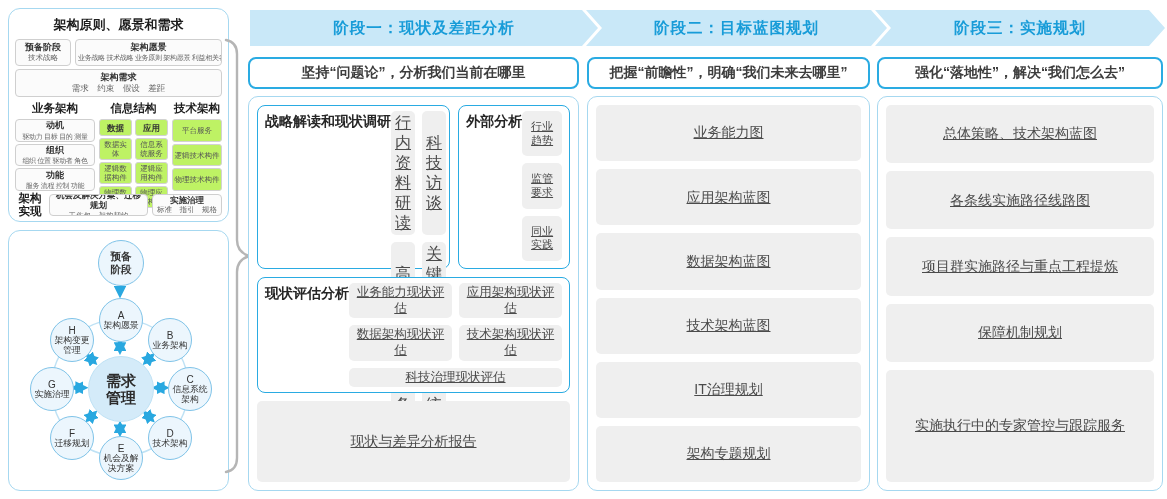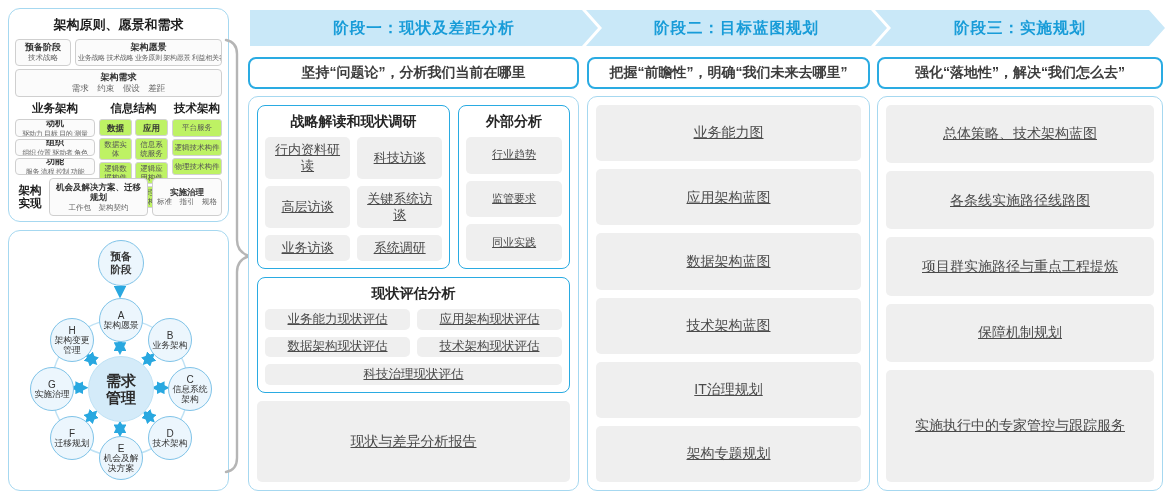--- a/index.html
+++ b/index.html
@@ -26,21 +26,21 @@
   .sec-title { font-size:11.5px; font-weight:bold; color:#1d1d1d; text-align:center; padding:1px 0; }
   .sec-biz .sbox { flex:1; display:flex; flex-direction:column; justify-content:center; }
   .sec-biz .ss { font-size:7px; letter-spacing:-0.3px; white-space:nowrap; }
   .info-cols { display:flex; gap:3px; flex:1; }
   .info-col { flex:1; display:flex; flex-direction:column; gap:2px; }
   .cell { border:1px solid #d2d2d2; border-radius:3px; background:#bef264; text-align:center;
           font-size:7.5px; color:#555; line-height:1.2; padding:1px 1px; flex:1;
           display:flex; align-items:center; justify-content:center; }
   .cell.hd { font-size:8.5px; font-weight:bold; color:#333; flex:0 0 13px; }
   .sec-tech .tcol { display:flex; flex-direction:column; gap:2px; flex:1; }
-  .ap-bottom { display:flex; gap:4px; height:38px; flex:none; align-items:stretch; }
+  .ap-bottom { display:flex; gap:4px; height:22px; flex:none; align-items:stretch; }
   .impl-label { width:30px; flex:none; font-size:11.5px; font-weight:bold; color:#1d1d1d;
                 display:flex; align-items:center; justify-content:center; text-align:center; line-height:1.15; }
   .ap-bottom .sbox { display:flex; flex-direction:column; justify-content:center; }
   .ap-bottom .b1 { flex:1.45; }
   .ap-bottom .b2 { flex:1; }
   .ap-bottom .st { font-size:8.5px; }
   .ap-bottom .ss { font-size:7.5px; }
 
   
   .adm-panel { left:8px; top:230px; width:221px; height:261px; }
@@ -70,29 +70,29 @@
 
   
   .subtitle { position:absolute; top:57px; height:32px; background:#fff; border:2px solid #2aabe2; border-radius:8px;
               box-sizing:border-box; display:flex; align-items:center; justify-content:center;
               font-size:14px; font-weight:bold; color:#3d3d3d; }
 
   
   .phase-box { position:absolute; top:96px; height:395px; background:#fff; border:1.5px solid #a6d8f0; border-radius:10px;
                box-sizing:border-box; padding:8px; display:flex; flex-direction:column; gap:8px; }
   .group { border:1.5px solid #2aabe2; border-radius:8px; box-sizing:border-box; padding:5px 7px 7px;
-           display:flex; flex-direction:column; min-height:0; background:#fff; }
+           display:flex; min-height:0; background:#fff; }
   .group-title { font-size:14px; font-weight:bold; color:#262626; text-align:center; padding:2px 0 6px; flex:none; }
   .item { background:#efefef; border-radius:5px; color:#4b4b4b; display:flex; align-items:center; justify-content:center;
           text-align:center; line-height:1.25; box-sizing:border-box; padding:2px 4px;text-decoration:underline; }
   .p1-top { display:flex; gap:8px; height:164px; flex:none; }
   .g-research { flex:1.85; }
   .g-external { flex:1; }
   .grid2 { flex:1; display:grid; grid-template-columns:1fr 1fr; gap:7px; min-height:0; }
-  .grid2 .item { font-size:13px; }
+  .grid2 .item { font-size:16px; }
   .grid2 .span2 { grid-column:1 / span 2; }
   .vstack { flex:1; display:flex; flex-direction:column; gap:7px; min-height:0; }
   .vstack .item { flex:1; font-size:11px; }
   .g-assess { height:116px; flex:none; }
   .g-assess .grid2 .item { font-size:12.5px; }
   .output { flex:1; font-size:14px; }
   .stack-box .item { flex:1; font-size:14px; }
   .stack-box .tall { flex:2; }
 </style>
 </head>

